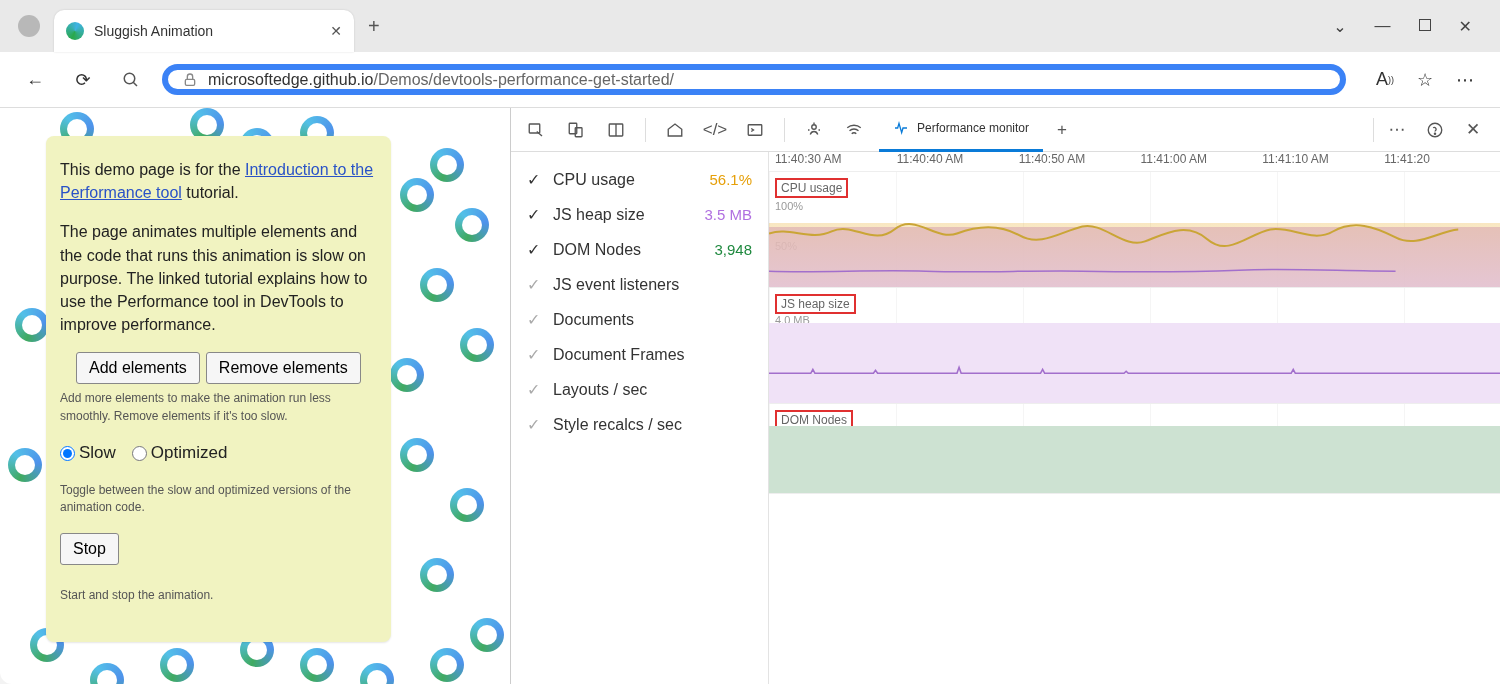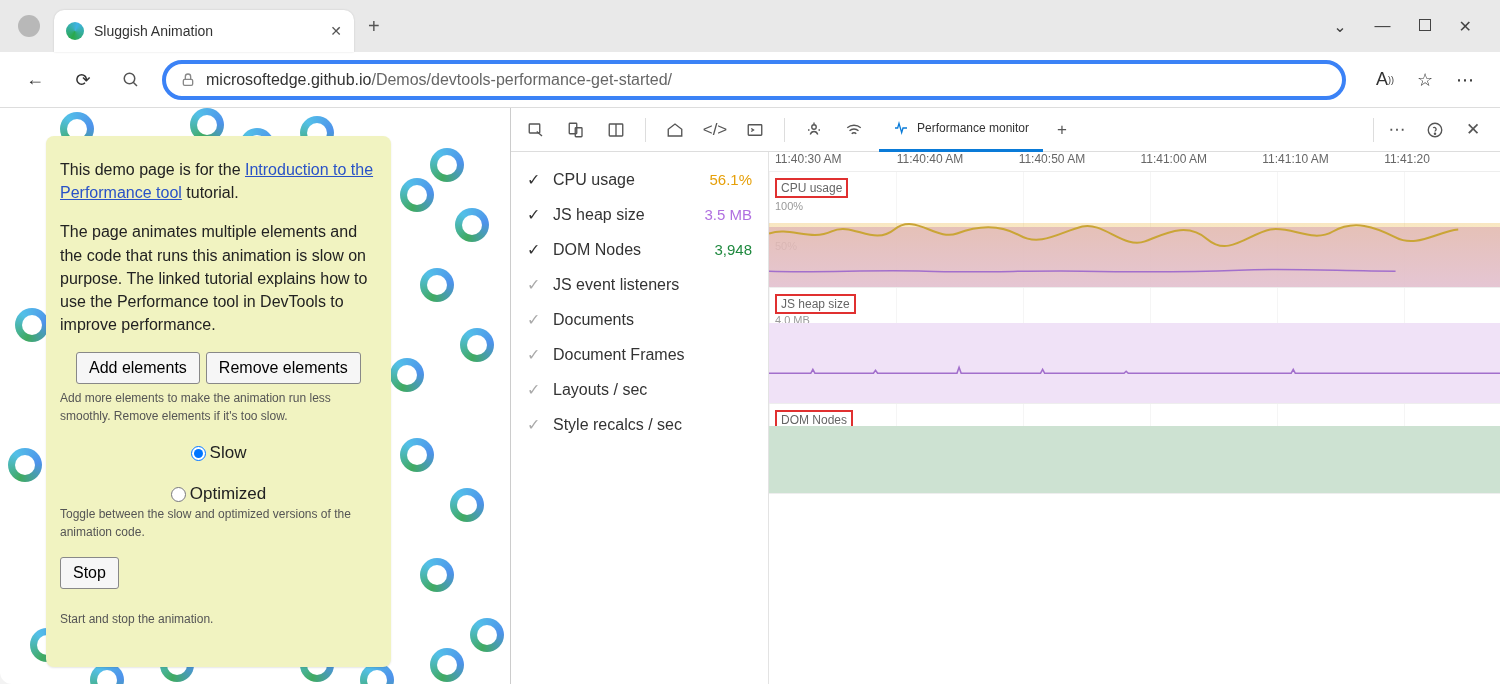--- a/index.html
+++ b/index.html
@@ -12,41 +12,41 @@
   .tab-favicon { width: 18px; height: 18px; border-radius: 50%; background: conic-gradient(from 200deg,#2aa84a,#3fb3e5,#2aa84a); }
   .tab-title { font-size: 14px; flex: 1; color: #333; }
   .tab-close { font-size: 14px; color: #555; cursor: pointer; }
   .new-tab { margin-left: 14px; font-size: 20px; color: #555; cursor: pointer; }
   .window-controls { margin-left: auto; display: flex; gap: 28px; padding-right: 28px; font-size: 16px; color: #444; }
   .window-controls span { cursor: pointer; }
   .window-controls .sq { width:12px; height:12px; border:1.5px solid #444; display:inline-block; }
 
   .toolbar { height: 56px; background: #fff; display: flex; align-items: center; padding: 0 18px; gap: 14px; border-bottom: 1px solid #ddd; }
   .tb-btn { width: 34px; height: 34px; display: flex; align-items: center; justify-content: center; border-radius: 6px; cursor: pointer; font-size: 18px; color: #333; }
-  .omnibox { flex: 1; height: 40px; border: 4px solid #3b82f6; border-radius: 20px; display: flex; align-items: center; padding: 0 14px; gap: 10px; font-size: 16px; color: #666; }
+  .omnibox { flex: 1; height: 31px; border: 6px solid #3b82f6; border-radius: 20px; display: flex; align-items: center; padding: 0 14px; gap: 10px; font-size: 16px; color: #666; }
   .omnibox .url-dark { color: #333; }
   .toolbar-right { display: flex; gap: 6px; margin-left: 8px; }
 
   
   .workspace { height: calc(684px - 52px - 56px); display: flex; }
   .page-area { width: 510px; height: 100%; background: #fff; position: relative; overflow: hidden; border-radius: 0 0 0 12px; }
   .devtools { flex: 1; height: 100%; background: #fff; border-left: 1px solid #ccc; display: flex; flex-direction: column; }
 
   
   .swirl { position: absolute; width: 34px; height: 34px; border-radius: 50%; background: conic-gradient(from 200deg,#1f9c46,#36b5e5,#3080e8,#1f9c46); opacity:.85; }
   .swirl::after { content:""; position:absolute; inset:7px; border-radius:50%; background:#fff; }
 
   
   .info-panel { position: absolute; left: 46px; top: 28px; width: 345px; background: #f1f3c1; border-radius: 8px; padding: 22px 14px 22px 14px; font-size: 16px; color: #222; line-height: 1.45; box-shadow: 0 1px 2px rgba(0,0,0,.1); }
   .info-panel a { color: #2952c7; text-decoration: underline; }
   .info-panel .para { margin-bottom: 16px; }
   .btn-row { display: flex; gap: 6px; margin: 12px 0 6px 16px; }
   .btn { background: #f6f6f6; border: 1px solid #888; border-radius: 3px; padding: 6px 12px; font-size: 16px; cursor: pointer; }
   .small-note { font-size: 12px; color: #555; margin-bottom: 16px; }
-  .radio-row { display: flex; gap: 16px; align-items: center; margin-bottom: 0; font-size: 17px; flex-direction: column; }
+  .radio-row { display: flex; gap: 16px; align-items: center; margin-bottom: 16px; font-size: 17px; }
   .radio-row label { display: flex; align-items: center; gap: 4px; }
   .radio-row input { width: 15px; height: 15px; }
 
   
   .dt-header { height: 44px; display: flex; align-items: center; border-bottom: 1px solid #ddd; }
   .dt-left-icons { display: flex; gap: 2px; padding: 0 6px; }
   .dt-icon { width: 38px; height: 36px; display: flex; align-items: center; justify-content: center; cursor: pointer; border-radius: 4px; color:#555; font-size: 17px; }
   .dt-sep { width: 1px; height: 24px; background: #ddd; margin: 0 4px; }
   .dt-tabs { display: flex; align-items: center; }
   .dt-tab { height: 44px; display: flex; align-items: center; padding: 0 14px; gap: 8px; font-size: 12px; color: #333; cursor: pointer; }

